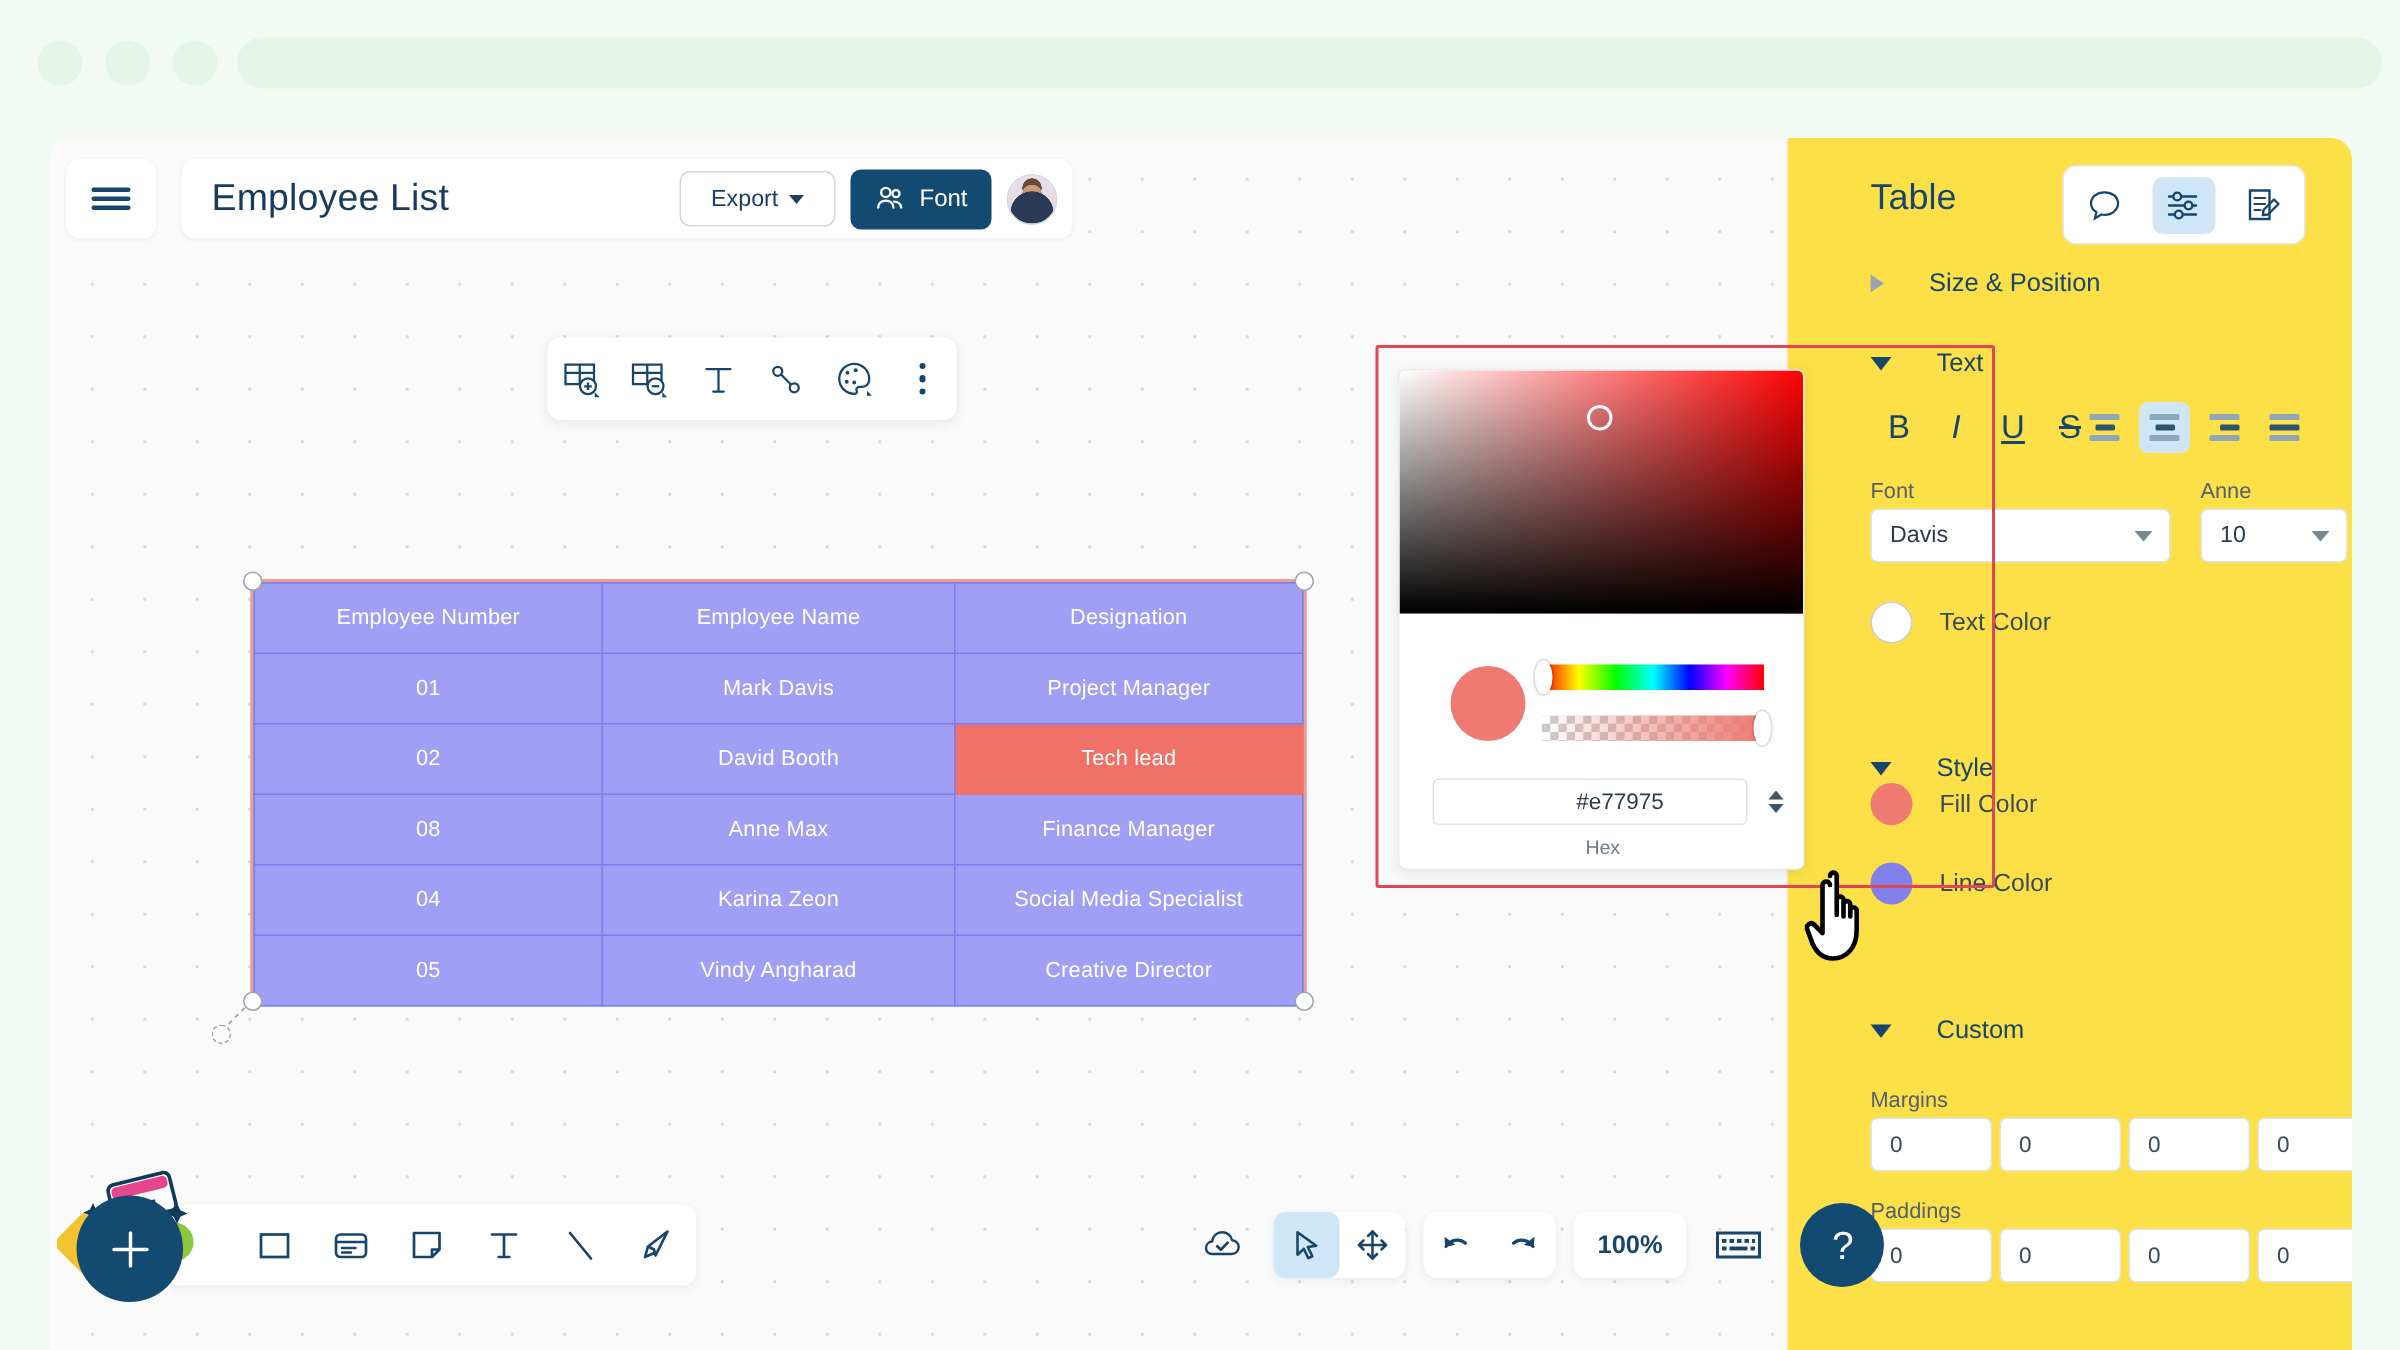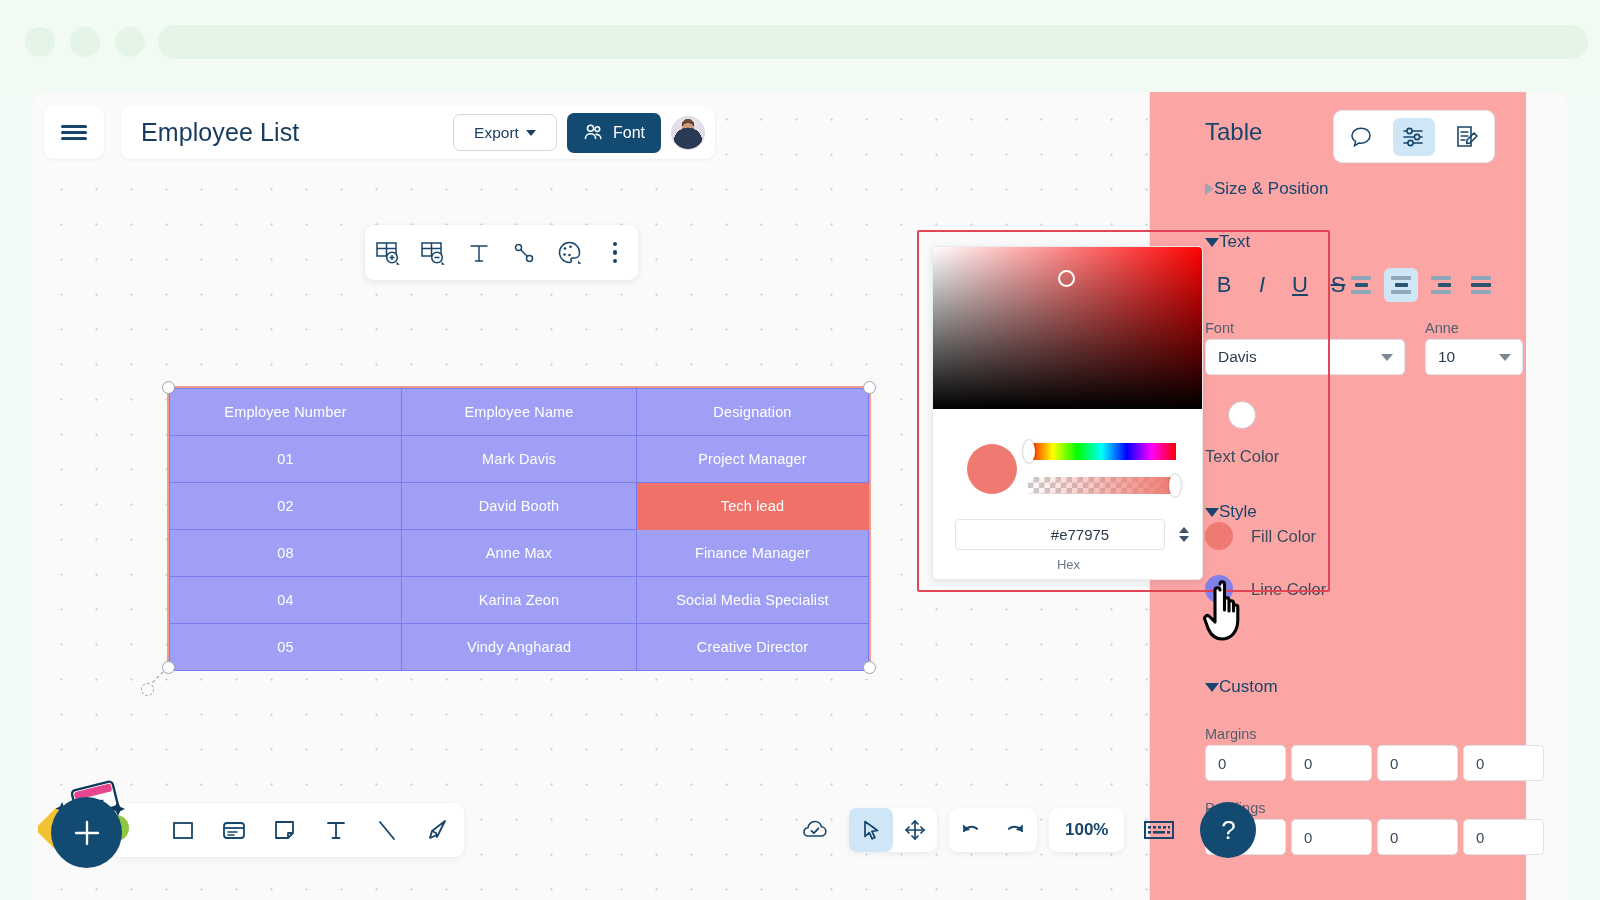--- a/index.html
+++ b/index.html
@@ -157,33 +157,33 @@
   }
   #hex-stepper{ position:absolute; left:243px; top:272px; width:16px;height:31px;
     display:flex;flex-direction:column;align-items:center;justify-content:center;gap:3px;}
   .step-up{ width:0;height:0;border-left:5px solid transparent;border-right:5px solid transparent;border-bottom:6px solid #3f5267;}
   .step-dn{ width:0;height:0;border-left:5px solid transparent;border-right:5px solid transparent;border-top:6px solid #3f5267;}
   #hex-label{ position:absolute; left:0; top:310px; width:271px; text-align:center;
     font-size:13px; color:#6c7a88; }
 
   
   #sidebar{
-    position:absolute; left:1116px; top:0; width:377px; height:808px;
-    background:#fca5a5; border-left:1px solid #ececec;
+    position:absolute; left:1158px; top:0; width:377px; height:808px;
+    background:#fde047; border-left:1px solid #ececec;
   }
   #panel-title{ position:absolute; left:55px; top:26px; font-size:24px; color:#17456b; }
   #panel-tabs{
     position:absolute; right:31px; top:18px; width:162px; height:53px;
     border:1px solid #e3e6ea; border-radius:9px; display:flex; align-items:center;
     justify-content:space-around; background:#fff;
   }
   #panel-tabs .ptab{ width:42px;height:38px;border-radius:7px;display:flex;align-items:center;justify-content:center;cursor:pointer;}
   #panel-tabs .ptab.active{ background:#cfe6f7; }
 
-  .section-head{ position:absolute; left:55px; display:flex; align-items:center; gap:0;
+  .section-head{ position:absolute; left:55px; display:flex; align-items:center; gap:30px;
     font-size:17px; color:#17456b; cursor:pointer;}
   .tri-right{ width:0;height:0;border-top:6.5px solid transparent;border-bottom:6.5px solid transparent;
     border-left:9px solid #9aa5b1;}
   .tri-down{ width:0;height:0;border-left:7px solid transparent;border-right:7px solid transparent;
     border-top:9px solid #17456b;}
 
   #sec-size{ top:87px; }
   #sec-text{ top:140px; }
   #sec-style{ top:410px; }
   #sec-custom{ top:585px; }
@@ -205,21 +205,21 @@
     display:flex; align-items:center; padding:0 12px; font-size:15.5px; color:#2b3b4d; cursor:pointer;
   }
   #sel-font{ left:55px; top:247px; width:200px;}
   #sel-size{ left:275px; top:247px; width:98px;}
   .sel-caret{ position:absolute; right:11px; width:0;height:0;
     border-left:6px solid transparent;border-right:6px solid transparent;border-top:7px solid #7b8894;}
 
   .color-row{ position:absolute; left:55px; display:flex; align-items:center; gap:18px;
     font-size:16.5px; color:#3b4a59; cursor:pointer;}
   .color-dot{ width:28px;height:28px;border-radius:50%; flex:none;}
-  #row-textcolor{ top:309px;flex-direction:column;} #row-textcolor .color-dot{ background:#fff; border:1.4px solid #c9ccd4;}
+  #row-textcolor{ top:309px;} #row-textcolor .color-dot{ background:#fff; border:1.4px solid #c9ccd4;}
   #row-fill{ top:430px;} #row-fill .color-dot{ background:#ee7a71;}
   #row-line{ top:483px;} #row-line .color-dot{ background:#8280ea;}
 
   #lbl-margins{ left:55px; top:634px; } #lbl-paddings{ left:55px; top:708px;}
   .numrow{ position:absolute; left:55px; display:flex; gap:5px;}
   #row-margins{ top:653px;} #row-paddings{ top:727px;}
   .numbox{ width:81px;height:36px;border:1px solid #dfe3e7;border-radius:5px;background:#fff;
     display:flex;align-items:center;padding-left:12px;font-size:15px;color:#3b4a59;}
 
   

